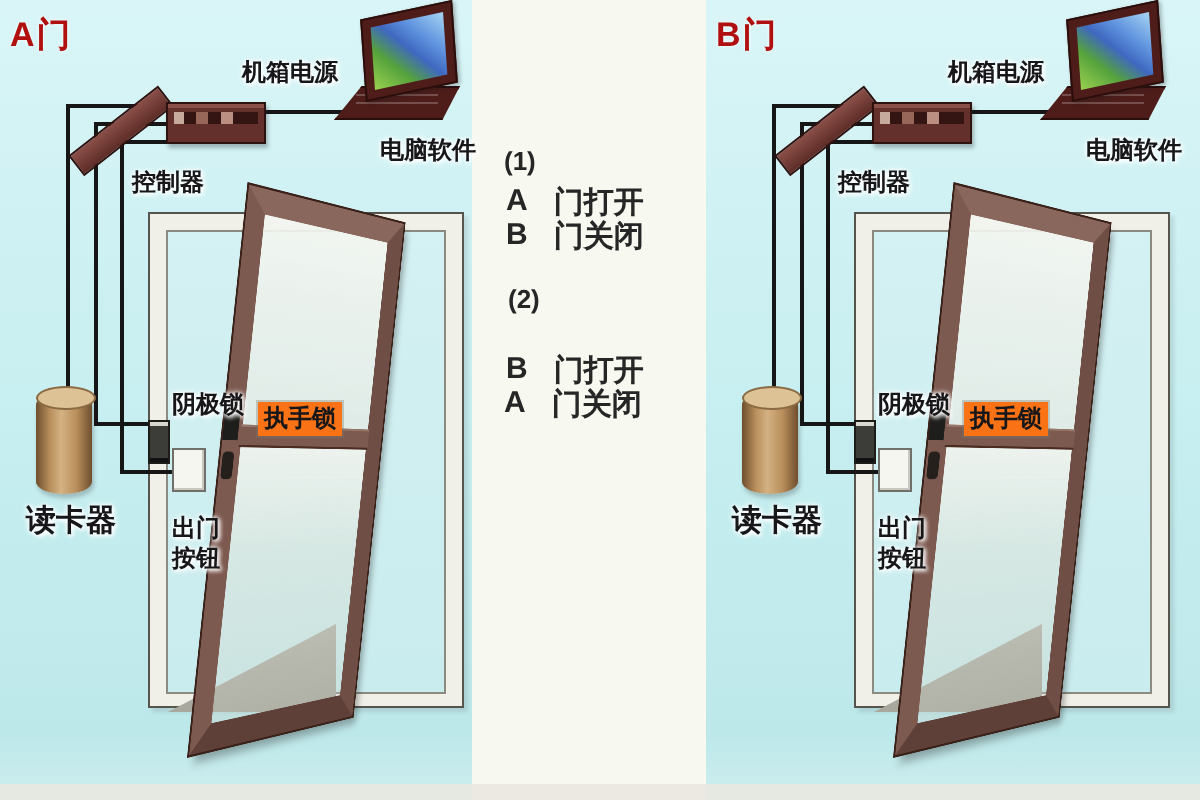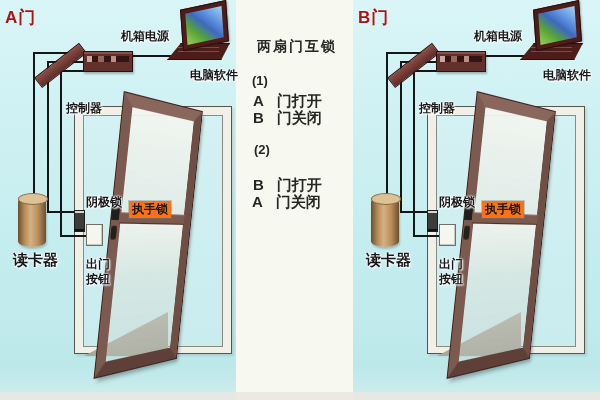--- a/index.html
+++ b/index.html
@@ -23,21 +23,21 @@
   }
 
   
   .lbl {
     position:absolute; z-index:8; white-space:nowrap;
     font-size:12px; font-weight:bold; color:#17171a;
     text-shadow:0 0 2px #fff, 0 0 3px #fff, 1px 1px 2px #fff;
   }
   .power-label      { left:77px;  top:28px;margin-left:44px; }
   .software-label   { left:170px; top:67px;padding-left:20px; }
-  .controller-label { left:66px;  top:83px;margin-top:17px; }
+  .controller-label { left:66px;  top:83px; }
   .cathode-label    { left:86px;  top:194px; }
   .handle-label     { left:129px; top:201px; background:#f97316; padding:0 3px; text-shadow:none; box-shadow:0 0 0 1px rgba(120,120,110,.35); }
   .exit-label       { left:86px;  top:257px; line-height:15px; }
   .reader-label     { left:13px;  top:251px; font-size:15px; }
 
   
   .wire { position:absolute; background:#161616; z-index:2; }
   .w1h{left:33px;top:52px;width:52px;height:2px} .w1v{left:33px;top:52px;width:2px;height:147px}
   .w2h{left:47px;top:61px;width:38px;height:2px} .w2v{left:47px;top:61px;width:2px;height:152px}
   .w2b{left:47px;top:211px;width:29px;height:2px}
@@ -186,21 +186,20 @@
     <div class="lbl cathode-label">阴极锁</div>
     <div class="lbl handle-label">执手锁</div>
     <div class="lbl exit-label">
       <div>出门</div>
       <div>按钮</div>
     </div>
     <div class="lbl reader-label">读卡器</div>
   </div>
 
   <div class="center-strip">
-    <div class="note-title">两扇门互锁</div>
 
     <div class="case-num" style="left:16px; top:73px;">(1)</div>
     <div class="case-line" style="left:17px; top:92px;">
       <span>A</span>
         <span>门打开</span>
     </div>
     <div class="case-line" style="left:17px; top:109px;">
       <span>B</span>
         <span>门关闭</span>
     </div>

